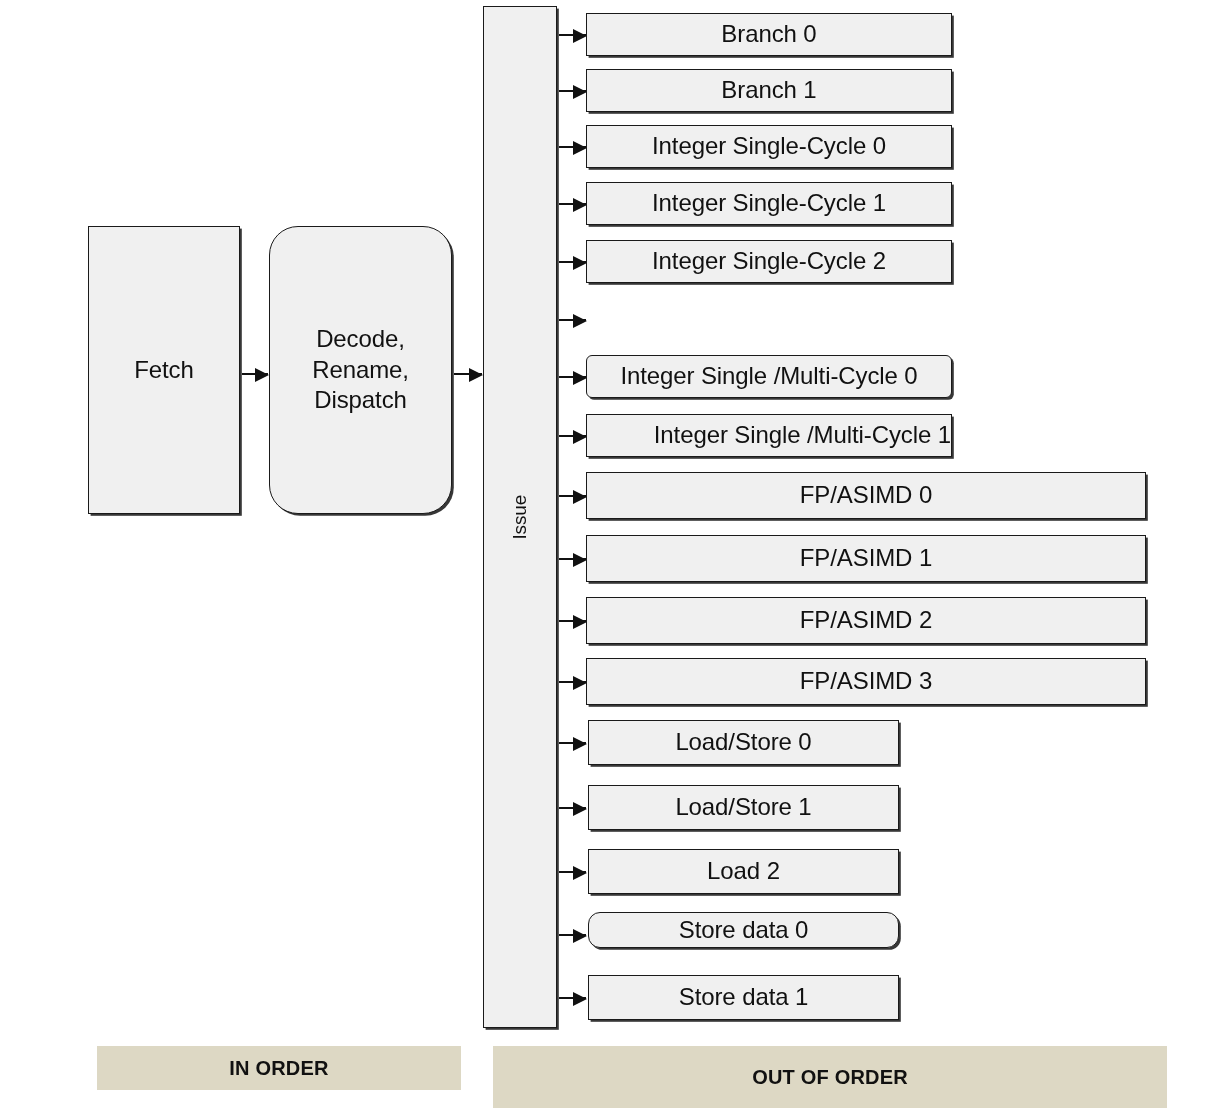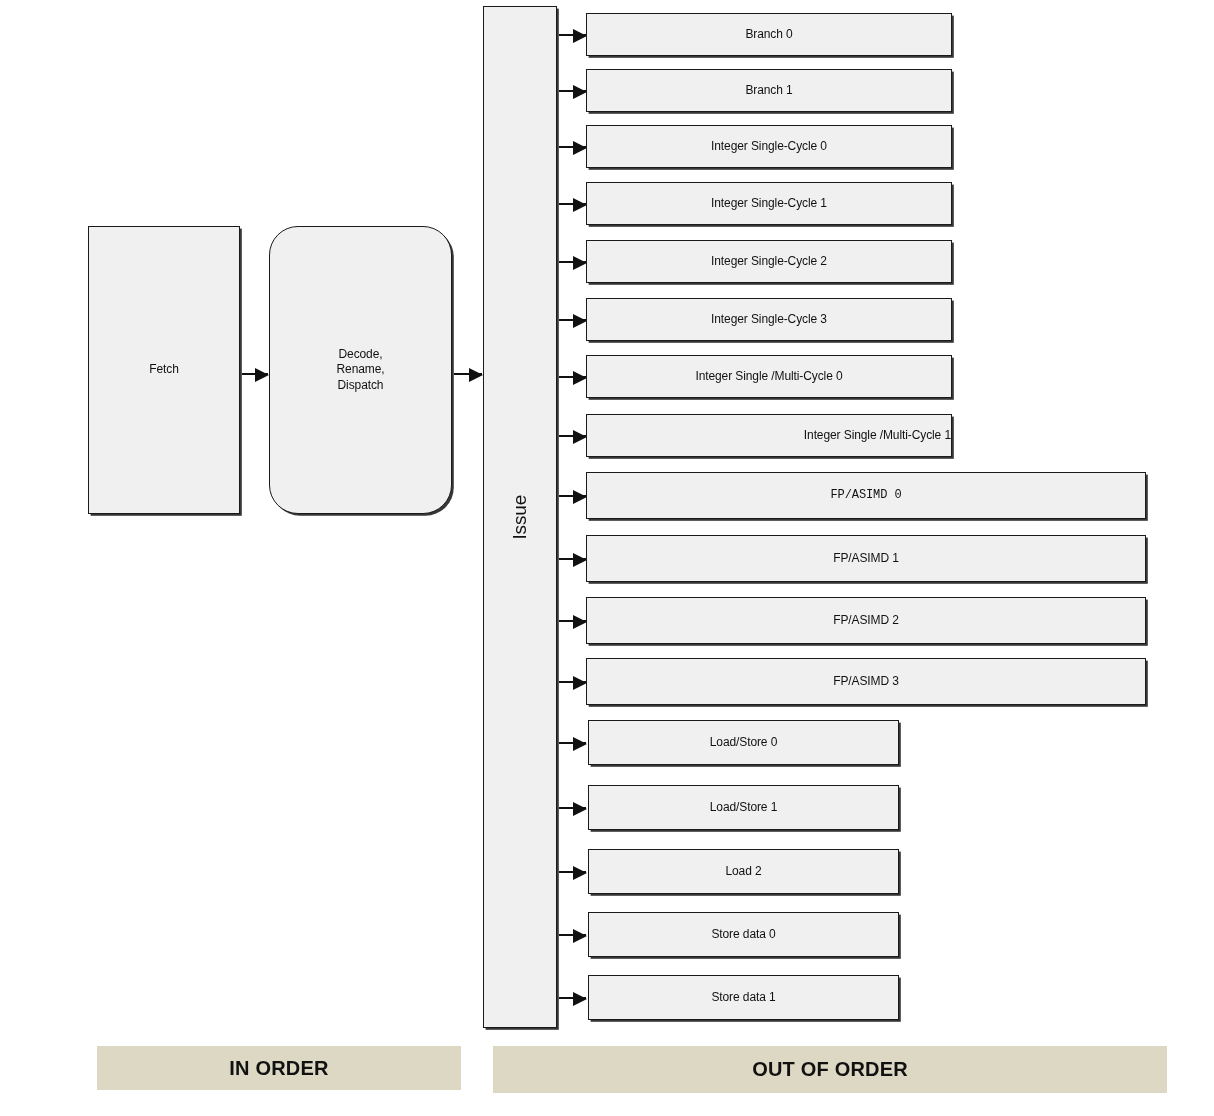--- a/index.html
+++ b/index.html
@@ -23,21 +23,21 @@
   
   .block {
     position: absolute;
     box-sizing: border-box;
     background: #f0f0f0;
     border: 1.6px solid #1a1a1a;
     box-shadow: 2.2px 2.2px 0 -0.4px rgba(20,20,20,0.85);
     display: flex;
     align-items: center;
     justify-content: center;
-    font-size: 12px;
+    font-size: 24px;
     line-height: 1.28;
     text-align: center;
     color: #111111;
     letter-spacing: -0.1px;
   }
   .block.multiline {
     flex-direction: column;
     white-space: pre-line;
   }
 
@@ -137,36 +137,33 @@
   <div class="block" style="left:586px; top:182px; width:366px; height:43px;">
     <span>Integer Single-Cycle 1</span>
   </div>
 
   <div class="arrow" style="left:559px; top:261px; width:27px;"></div>
   <div class="block" style="left:586px; top:240px; width:366px; height:43px;">
     <span>Integer Single-Cycle 2</span>
   </div>
 
   <div class="arrow" style="left:559px; top:319px; width:27px;"></div>
-  <div class="block" style="left:586px; top:298px; width:366px; height:43px;">
-    <span>Integer Single-Cycle 3</span>
-  </div>
 
   <div class="arrow" style="left:559px; top:376px; width:27px;"></div>
-  <div class="block" style="left:586px; top:355px; width:366px; height:43px;">
+  <div class="block" style="left:586px; top:355px; width:366px; height:43px;border-radius:6px;">
     <span>Integer Single /Multi-Cycle 0</span>
   </div>
 
   <div class="arrow" style="left:559px; top:435px; width:27px;"></div>
   <div class="block" style="left:586px; top:414px; width:366px; height:43px;justify-content:flex-end;">
     <span>Integer Single /Multi-Cycle 1</span>
   </div>
 
   <div class="arrow" style="left:559px; top:495px; width:27px;"></div>
-  <div class="block" style="left:586px; top:472px; width:560px; height:47px;font-family:Liberation Mono, monospace;">
+  <div class="block" style="left:586px; top:472px; width:560px; height:47px;">
     <span>FP/ASIMD 0</span>
   </div>
 
   <div class="arrow" style="left:559px; top:558px; width:27px;"></div>
   <div class="block" style="left:586px; top:535px; width:560px; height:47px;">
     <span>FP/ASIMD 1</span>
   </div>
 
   <div class="arrow" style="left:559px; top:620px; width:27px;"></div>
   <div class="block" style="left:586px; top:597px; width:560px; height:47px;">
@@ -187,30 +184,30 @@
   <div class="block" style="left:588px; top:785px; width:311px; height:45px;">
     <span>Load/Store 1</span>
   </div>
 
   <div class="arrow" style="left:559px; top:871px; width:27px;"></div>
   <div class="block" style="left:588px; top:849px; width:311px; height:45px;">
     <span>Load 2</span>
   </div>
 
   <div class="arrow" style="left:559px; top:934px; width:27px;"></div>
-  <div class="block" style="left:588px; top:912px; width:311px; height:45px;">
+  <div class="block" style="left:588px; top:912px; width:311px; height:36px;border-radius:12px;">
     <span>Store data 0</span>
   </div>
 
   <div class="arrow" style="left:559px; top:997px; width:27px;"></div>
   <div class="block" style="left:588px; top:975px; width:311px; height:45px;">
     <span>Store data 1</span>
   </div>
 
   <div class="banner" style="left:97px; top:1046px; width:364px; height:44px;">
     <span>IN ORDER</span>
   </div>
 
-  <div class="banner" style="left:493px; top:1046px; width:674px; height:47px;">
+  <div class="banner" style="left:493px; top:1046px; width:674px; height:62px;">
     <span>OUT OF ORDER</span>
   </div>
 
 </div>
 
 </body></html>

